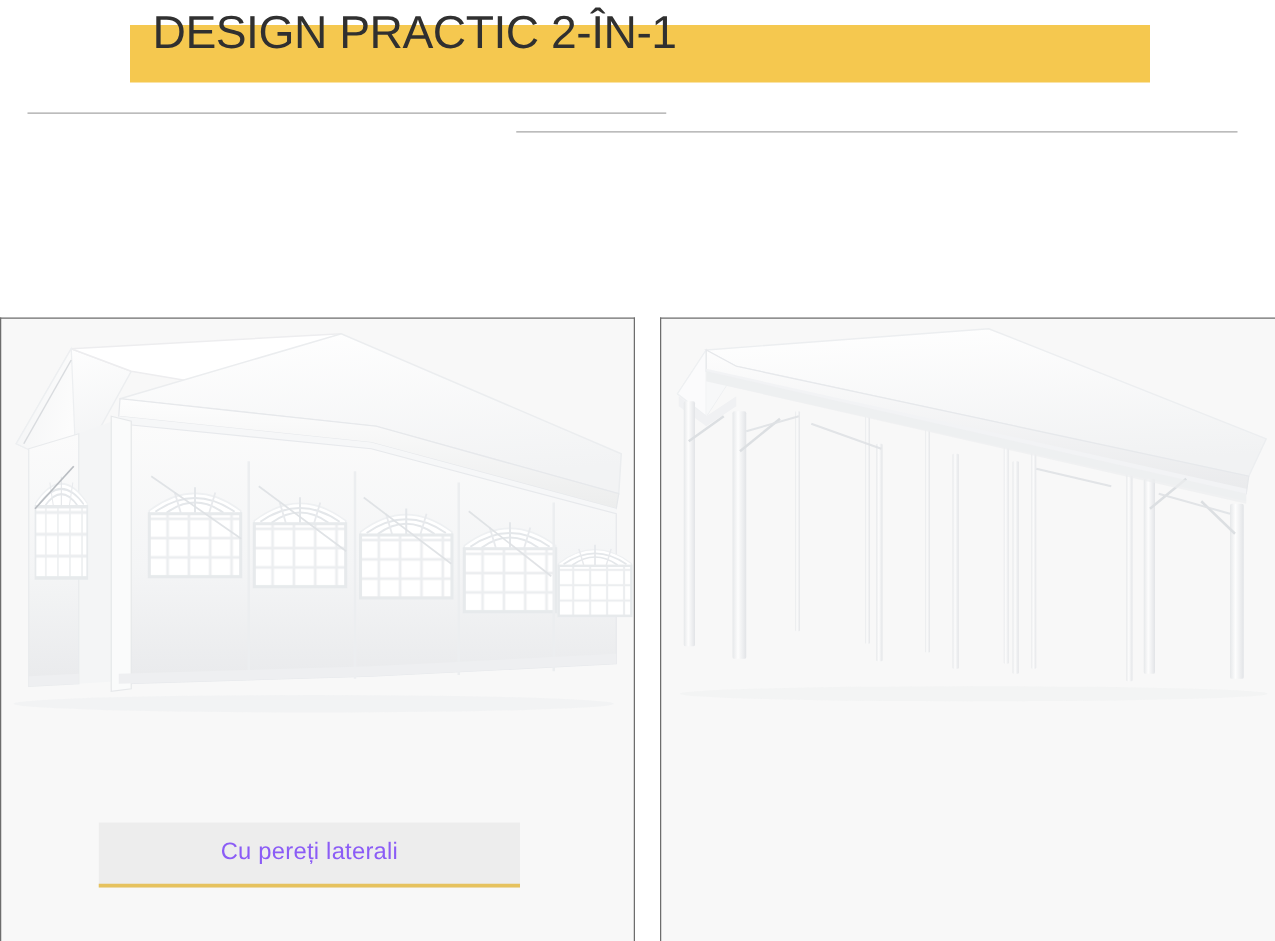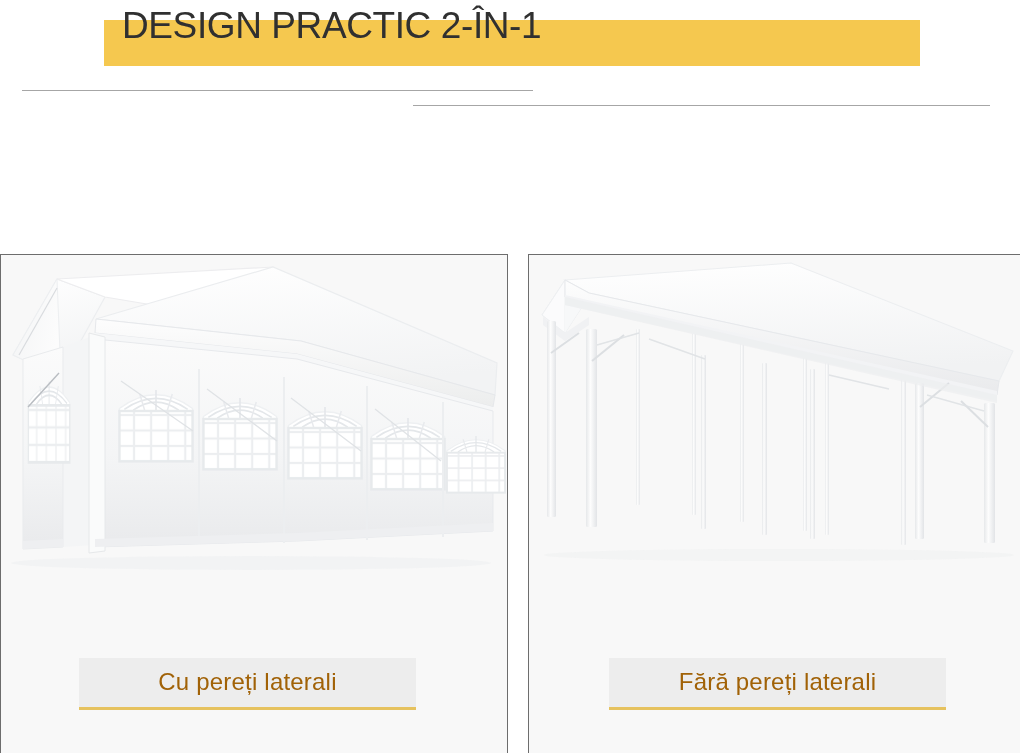--- a/index.html
+++ b/index.html
@@ -75,22 +75,22 @@
     background: #ededed;
     border-bottom: 3px solid #e6c25e;
     box-sizing: border-box;
   }
   .caption-text {
     position: absolute;
     left: 0; right: 0;
     top: 50%;
     transform: translateY(-52%);
     text-align: center;
-    font-size: 24px;
-    color: #a16207;
+    font-size: 19px;
+    color: #8b5cf6;
     letter-spacing: 0.2px;
     white-space: nowrap;
   }
   #caption-box-left  { left: 78px;  width: 337px; }
   #caption-box-right { left: 80px;  width: 337px; }
 </style>
 </head>
 <body>
 
 <div id="header-band"></div>
@@ -268,16 +268,13 @@
         <line x1="68" y1="90" x2="110" y2="78"></line>
         <line x1="120" y1="84" x2="176" y2="104"></line>
         <line x1="300" y1="120" x2="360" y2="134"></line>
         <line x1="398" y1="140" x2="455" y2="156"></line>
       </g>
 
       <path d="M36 42 L468 140 L468 148 L36 50 Z" fill="#eceef0" opacity="0.7"></path>
     </svg>
   </div>
 
-  <div class="caption-box" id="caption-box-right">
-    <div class="caption-text">Fără pereți laterali</div>
-  </div>
 </div>
 
 </body></html>

